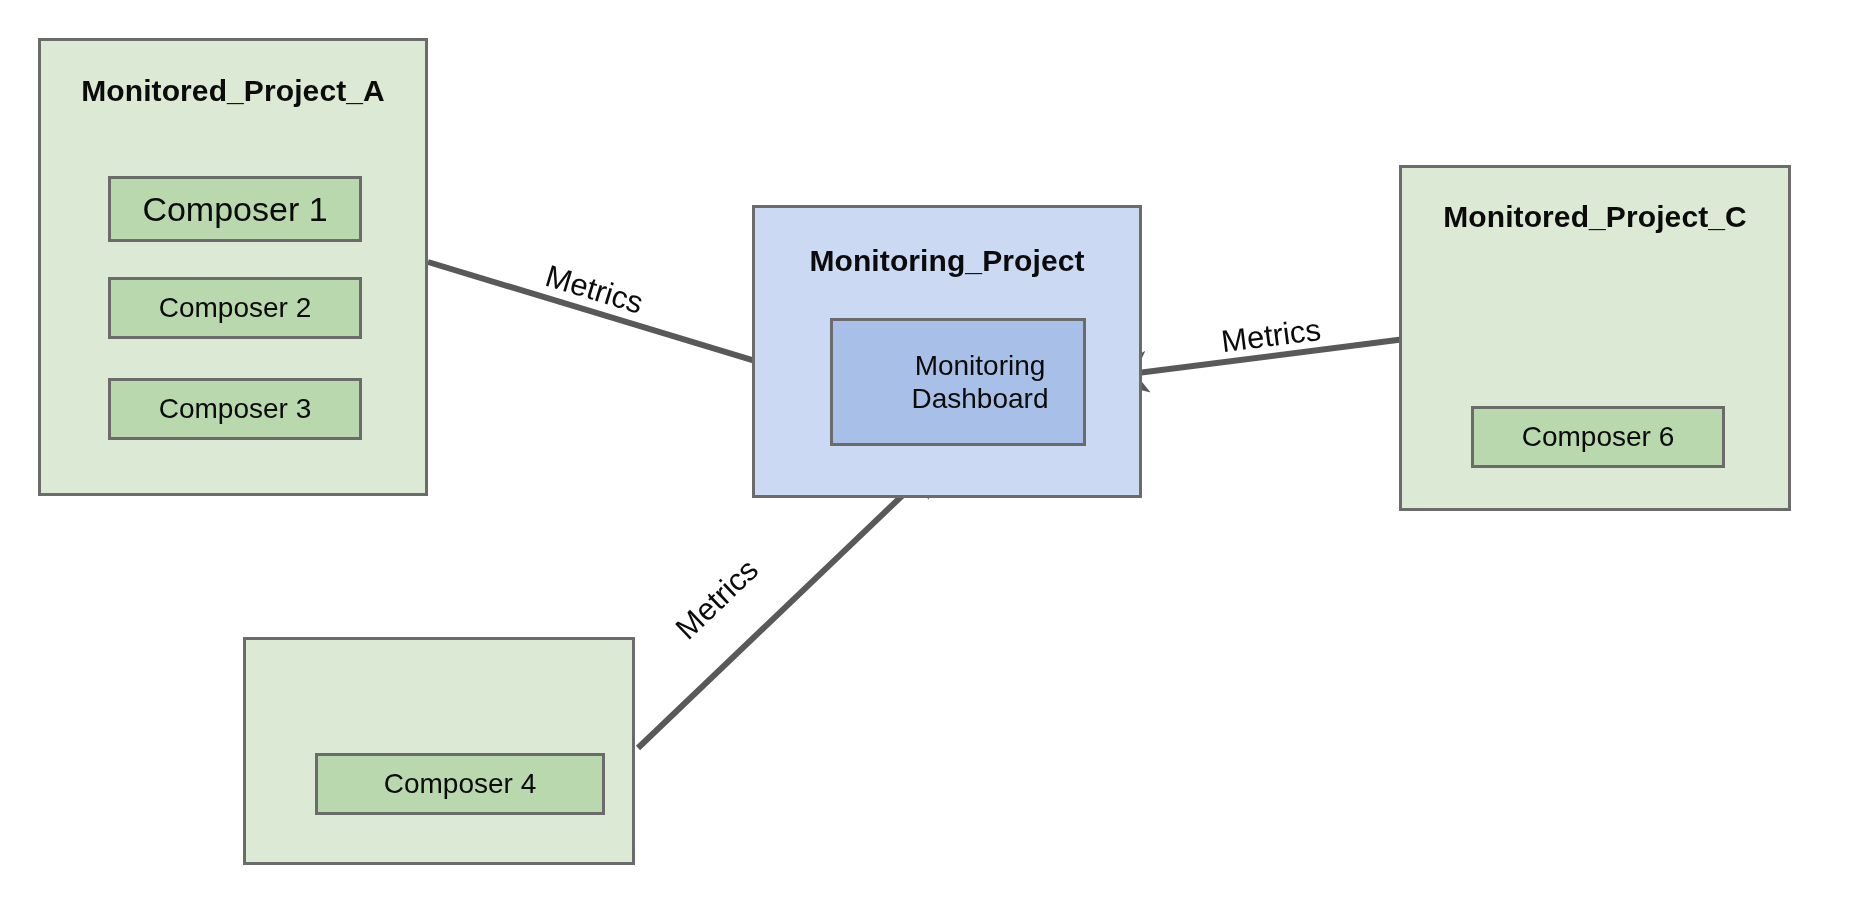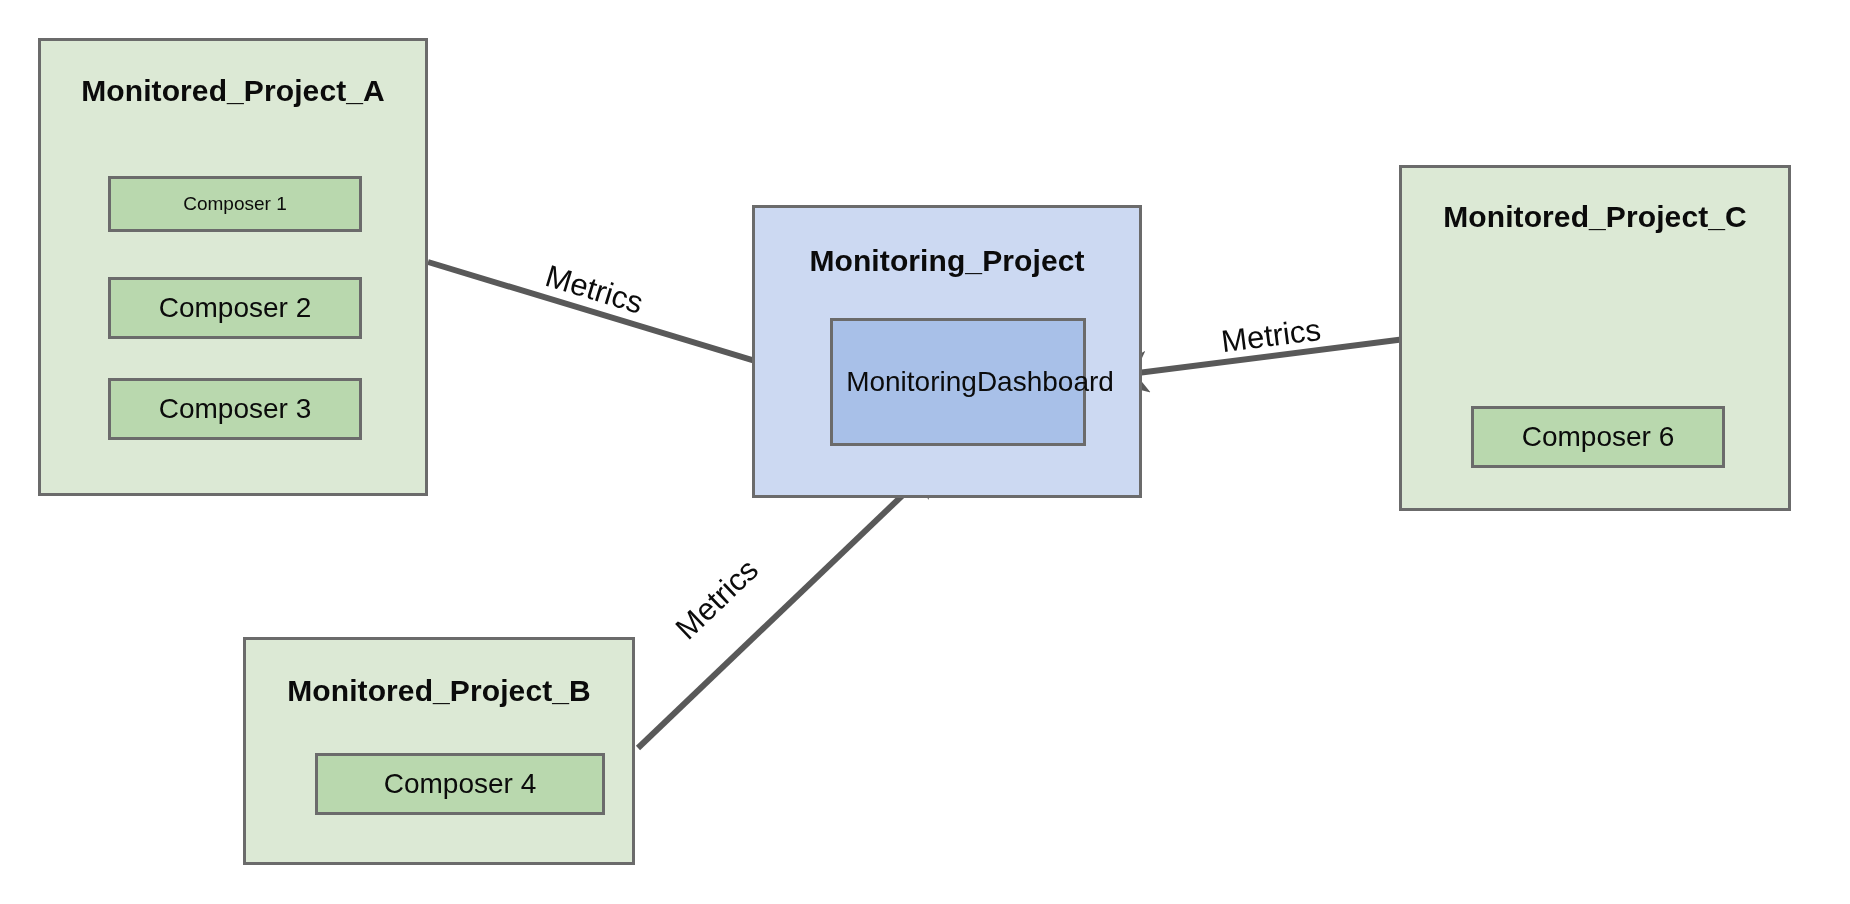--- a/index.html
+++ b/index.html
@@ -98,53 +98,52 @@
     </g>
 
     <g>
       <line x1="1413" y1="338" x2="1098" y2="378" stroke="#595959" stroke-width="6" marker-end="url(#arrowhead)"></line>
     </g>
   </svg>
 
   <div class="group-box group-green" style="left:38px; top:38px; width:390px; height:458px;">
     <div class="group-title" style="top:33px; font-size:30px;">Monitored_Project_A</div>
 
-    <div class="node node-green" style="left:67px; top:135px; width:254px; height:56px; font-size:19px;">
+    <div class="node node-green" style="left:67px; top:135px; width:254px; height:66px; font-size:34px;">
       <span>Composer 1</span>
     </div>
 
     <div class="node node-green" style="left:67px; top:236px; width:254px; height:62px; font-size:28px;">
       <span>Composer 2</span>
     </div>
 
     <div class="node node-green" style="left:67px; top:337px; width:254px; height:62px; font-size:28px;">
       <span>Composer 3</span>
     </div>
   </div>
 
   <div class="group-box group-blue" style="left:752px; top:205px; width:390px; height:293px;">
     <div class="group-title" style="top:36px; font-size:30px;">Monitoring_Project</div>
 
-    <div class="node node-blue" style="left:75px; top:110px; width:256px; height:128px; font-size:28px; flex-direction:row;padding-left:44px;">
+    <div class="node node-blue" style="left:75px; top:110px; width:256px; height:128px; font-size:28px; flex-direction:column;padding-left:44px;">
       <span>Monitoring</span>
       <span>Dashboard</span>
     </div>
   </div>
 
   <div class="group-box group-green" style="left:1399px; top:165px; width:392px; height:346px;">
     <div class="group-title" style="top:32px; font-size:30px;">Monitored_Project_C</div>
 
 
     <div class="node node-green" style="left:69px; top:238px; width:254px; height:62px; font-size:28px;">
       <span>Composer 6</span>
     </div>
   </div>
 
   <div class="group-box group-green" style="left:243px; top:637px; width:392px; height:228px;">
-    <div class="group-title" style="top:34px; font-size:30px;">Monitored_Project_B</div>
 
     <div class="node node-green" style="left:69px; top:113px; width:290px; height:62px; font-size:28px;">
       <span>Composer 4</span>
     </div>
   </div>
 
   <div class="edge-label" style="left:536px; top:292px; font-size:31px; transform:rotate(16.8deg) translate(0,-100%);">Metrics</div>
 
   <div class="edge-label" style="left:706px; top:642px; font-size:31px; transform:rotate(-43.7deg) translate(0,-100%);">Metrics</div>
 

